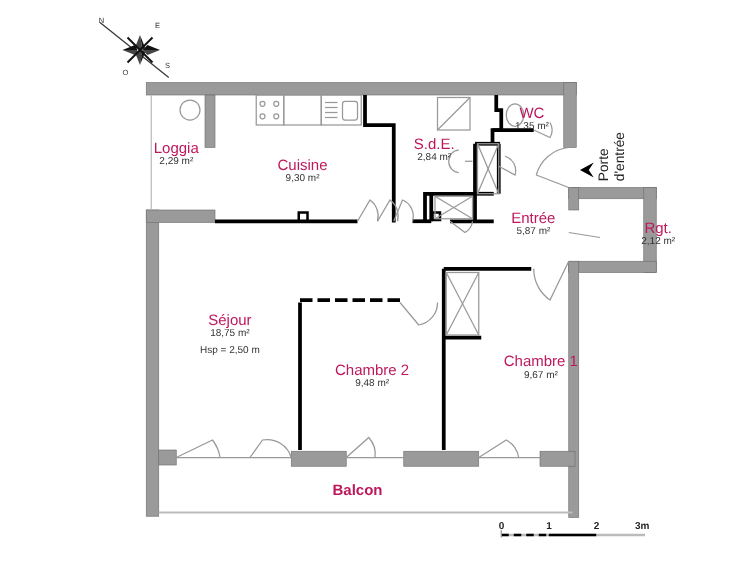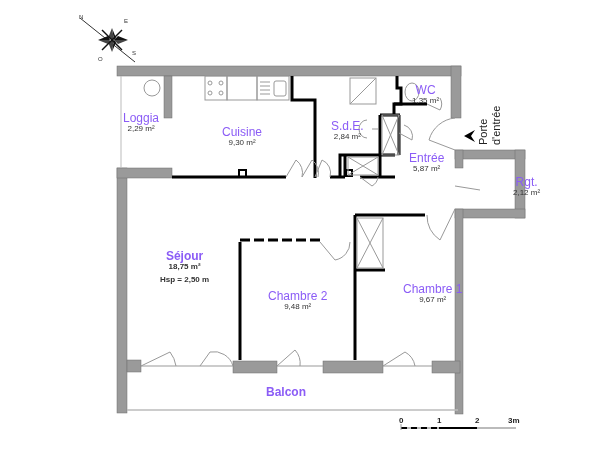--- a/index.html
+++ b/index.html
@@ -1,19 +1,19 @@
 <!DOCTYPE html>
 <html><head>
   <meta charset="utf-8">
   <style>
     html,body{margin:0;padding:0;background:#fff;}
     body{width:600px;height:450px;position:relative;overflow:hidden;font-family:"Liberation Sans",sans-serif;color:#222;}
     svg{position:absolute;left:0;top:0;}
     .lbl{position:absolute;text-align:center;line-height:1.1;white-space:nowrap;}
-    .name{font-size:12px;color:#8b5cf6;}
+    .name{font-size:12px;color:#be185d;}
     .area{font-size:8px;color:#333;}
     .hsp{font-size:8px;color:#333;}
     .rot{position:absolute;transform-origin:left top;transform:rotate(-90deg);font-size:11px;line-height:1.15;white-space:nowrap;}
     .scale-txt{position:absolute;font-size:8px;font-weight:bold;color:#222;}
     .comp{position:absolute;font-size:6px;color:#333;}
   </style>
 </head>
 <body>
 
 <svg width="600" height="450" viewBox="0 0 600 450">
@@ -158,37 +158,37 @@
 <span class="comp" style="left:98px;top:56px;">O</span>
 
 <div class="lbl" style="left:123px;top:112px;">
   <div class="name">Loggia</div>
   <div class="area">2,29 m²</div>
 </div>
 <div class="lbl" style="left:222px;top:126px;">
   <div class="name">Cuisine</div>
   <div class="area">9,30 m²</div>
 </div>
-<div class="lbl" style="left:331px;top:120px;">
+<div class="lbl" style="left:331px;top:109px;">
   <div class="name">S.d.E.</div>
   <div class="area">2,84 m²</div>
 </div>
 <div class="lbl" style="left:412px;top:84px;">
   <div class="name">WC</div>
   <div class="area">1,35 m²</div>
 </div>
-<div class="lbl" style="left:409px;top:152px;">
+<div class="lbl" style="left:409px;top:168px;">
   <div class="name">Entrée</div>
   <div class="area">5,87 m²</div>
 </div>
 <div class="lbl" style="left:472px;top:176px;margin-left:41px;">
   <div class="name">Rgt.</div>
   <div class="area">2,12 m²</div>
 </div>
-<div class="lbl" style="left:160px;top:250px;font-weight:bold;">
+<div class="lbl" style="left:160px;top:250px;">
   <div class="name">Séjour</div>
   <div class="area">18,75 m²</div>
   <div class="hsp" style="margin-top:4px;">Hsp = 2,50 m</div>
 </div>
 <div class="lbl" style="left:268px;top:290px;">
   <div class="name">Chambre 2</div>
   <div class="area">9,48 m²</div>
 </div>
 <div class="lbl" style="left:375px;top:283px;margin-left:28px;">
   <div class="name">Chambre 1</div>

